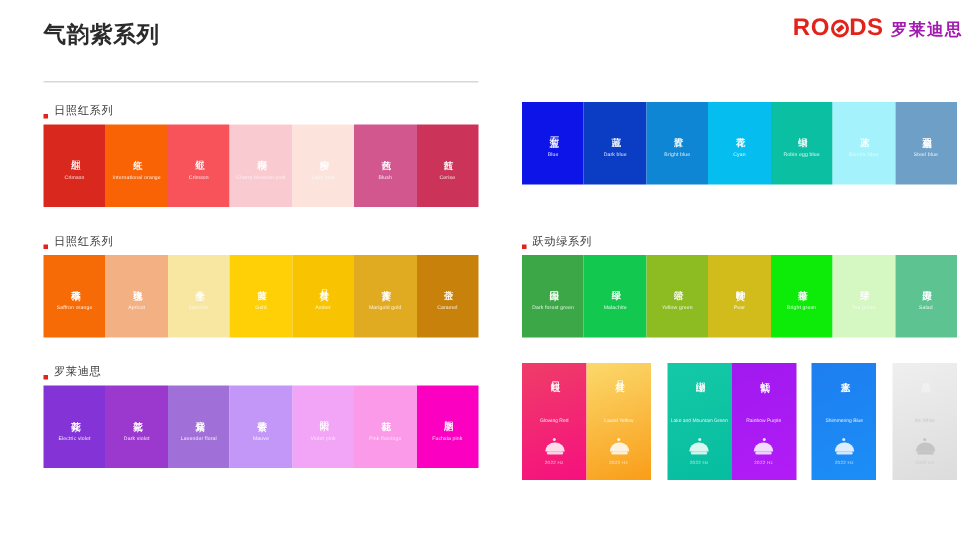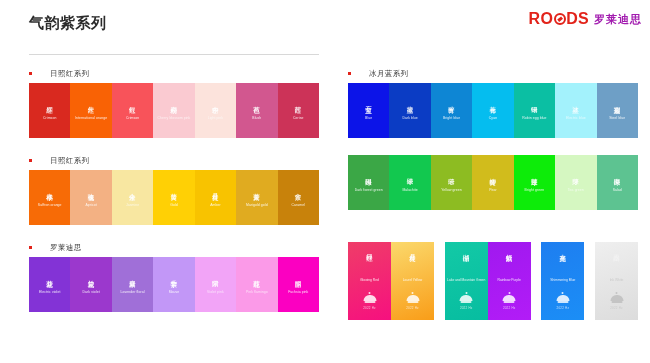--- a/index.html
+++ b/index.html
@@ -25,21 +25,21 @@
   }
   .brand-en .o-mark::after{
     content:"";position:absolute;left:50%;top:50%;width:5px;height:2.6px;background:#e2231a;
     transform:translate(-50%,-50%) rotate(-40deg);
   }
   .brand-zh{font-size:11px;font-weight:bold;color:#a21caf;letter-spacing:1px;}
   .brand-tag{margin-top:4px;font-size:8.5px;font-weight:bold;color:#e2231a;letter-spacing:.6px;}
 
   
   .section{position:absolute;}
-  .sec-head{display:flex;align-items:center;gap:18px;height:11px;margin-bottom:4px;}
+  .sec-head{display:flex;align-items:flex-end;gap:4px;height:11px;margin-bottom:4px;}
   .sec-dot{width:3px;height:3px;background:#e2231a;flex:0 0 auto;}
   .sec-title{font-size:7.5px;color:#3a3a3a;letter-spacing:.4px;white-space:nowrap;}
 
   .strip{display:flex;width:100%;height:55px;}
   .sw{flex:1 1 0;position:relative;display:flex;flex-direction:column;align-items:center;}
   .sw-zh{margin-top:6px;font-size:6.5px;line-height:7.6px;text-align:center;letter-spacing:.3px;writing-mode:vertical-rl;text-orientation:upright;height:25px;}
   .sw-en{position:absolute;top:33px;left:0;right:0;font-size:3.4px;line-height:4.2px;text-align:center;letter-spacing:.1px;padding:0 1px;}
   .lt{color:#ffffff;}
   .lt .sw-en{color:rgba(255,255,255,.88);}
   .dk{color:#ffffff;opacity:.72;}
@@ -188,24 +188,20 @@
           <div class="sw-en">Pink flamingo</div>
         </div>
         <div class="sw lt" style="background: rgb(251, 0, 193);">
           <div class="sw-zh">胭脂</div>
           <div class="sw-en">Fuchsia pink</div>
         </div>
       </div>
   </div>
 
   <div class="section" id="sec3" style="left:348px;top:68px;width:290px;">
-    <div class="sec-head">
-        <span class="sec-dot"></span>
-      <span class="sec-title">冰月蓝系列</span>
-      </div>
     <div class="strip">
         <div class="sw lt" style="background: rgb(12, 20, 232);">
           <div class="sw-zh">宝石蓝</div>
           <div class="sw-en">Blue</div>
         </div>
         <div class="sw lt" style="background: rgb(11, 60, 196);">
           <div class="sw-zh">藏蓝</div>
           <div class="sw-en">Dark blue</div>
         </div>
         <div class="sw lt" style="background: rgb(14, 134, 212);">
@@ -225,20 +221,24 @@
           <div class="sw-en">Electric blue</div>
         </div>
         <div class="sw lt" style="background: rgb(110, 159, 198);">
           <div class="sw-zh">羽扇豆蓝</div>
           <div class="sw-en">Steel blue</div>
         </div>
       </div>
   </div>
 
   <div class="section" id="sec4" style="left:348px;top:155px;width:290px;">
+    <div class="sec-head">
+        <span class="sec-dot"></span>
+      <span class="sec-title">跃动绿系列</span>
+      </div>
     <div class="strip">
         <div class="sw lt" style="background: rgb(59, 167, 70);">
           <div class="sw-zh">田园绿</div>
           <div class="sw-en">Dark forest green</div>
         </div>
         <div class="sw lt" style="background: rgb(18, 200, 79);">
           <div class="sw-zh">翠绿</div>
           <div class="sw-en">Malachite</div>
         </div>
         <div class="sw lt" style="background: rgb(141, 188, 34);">

